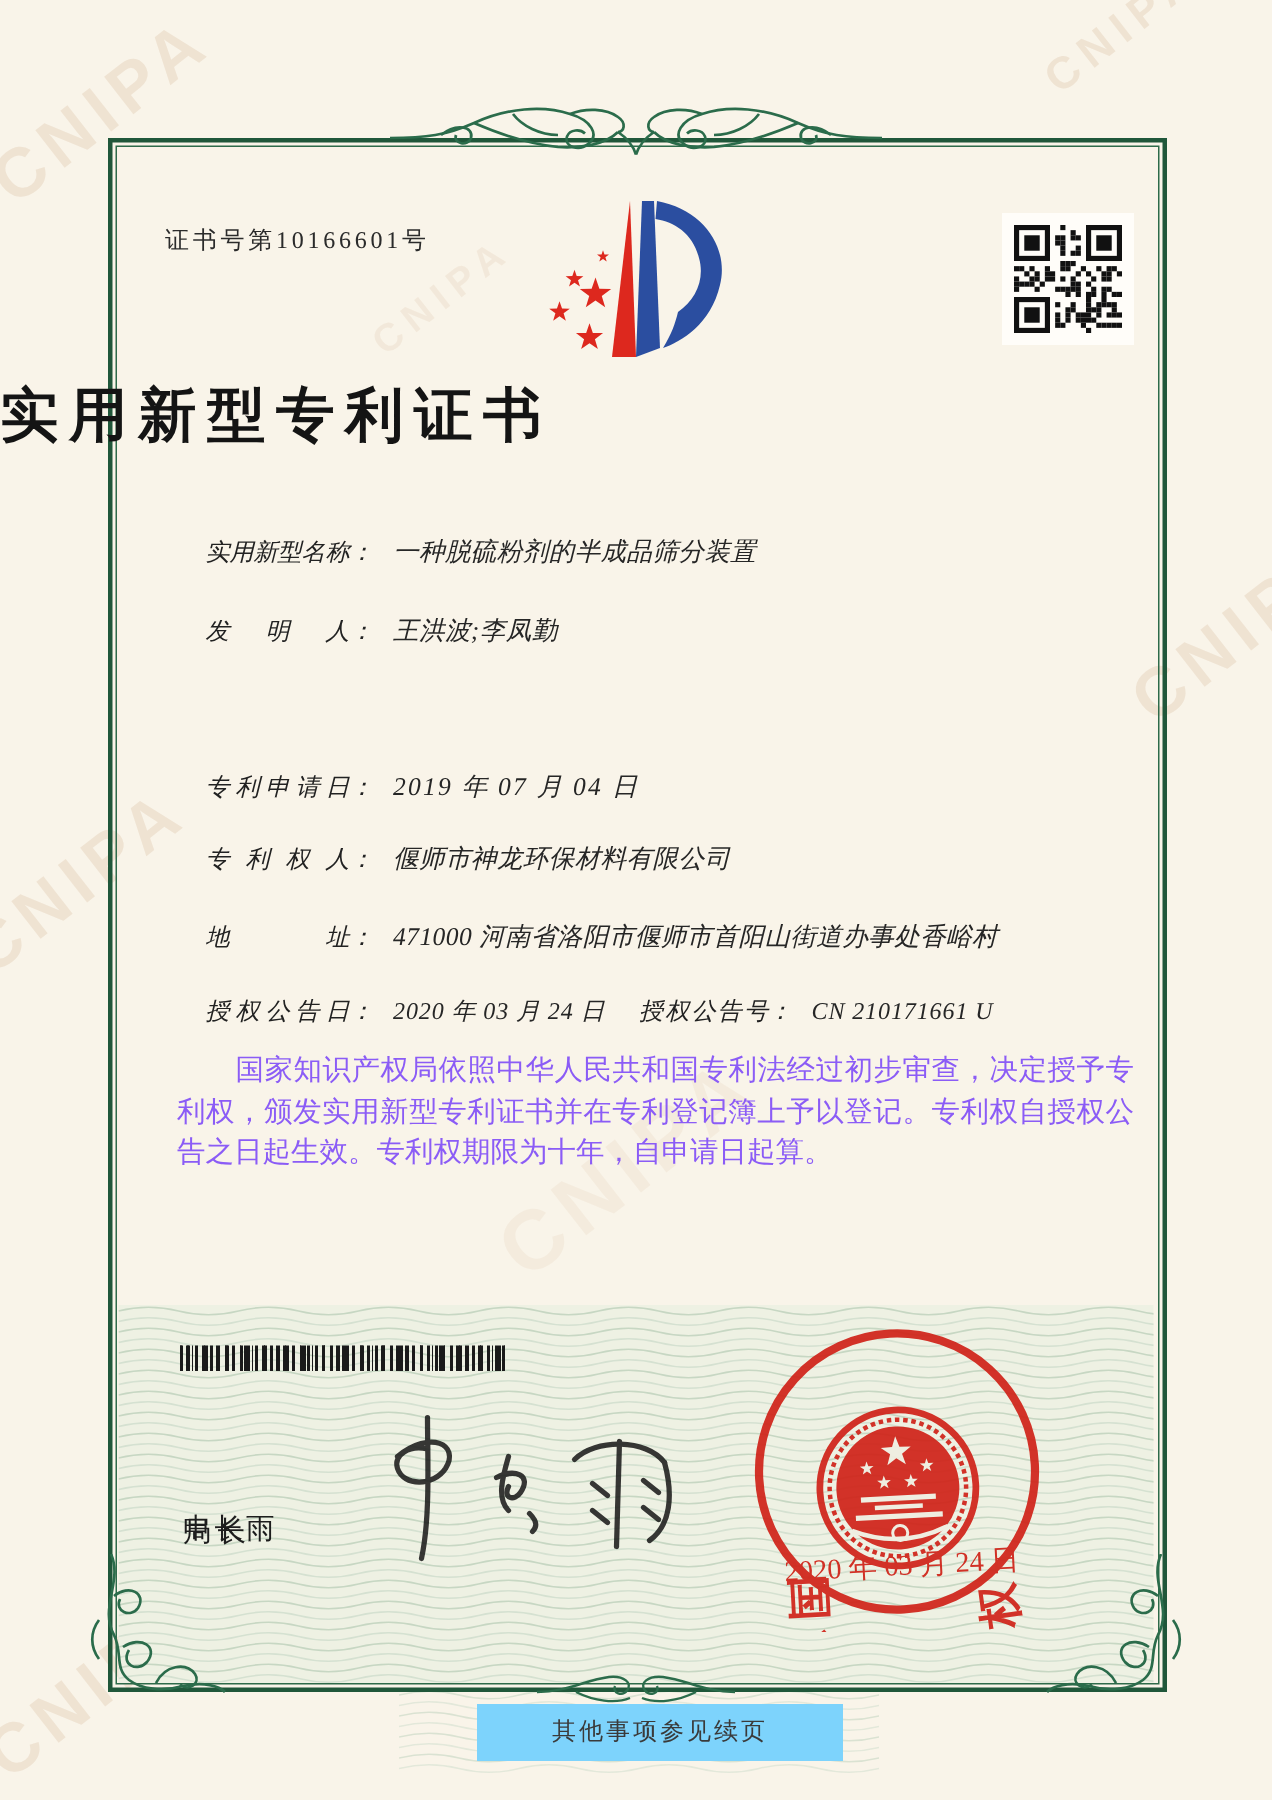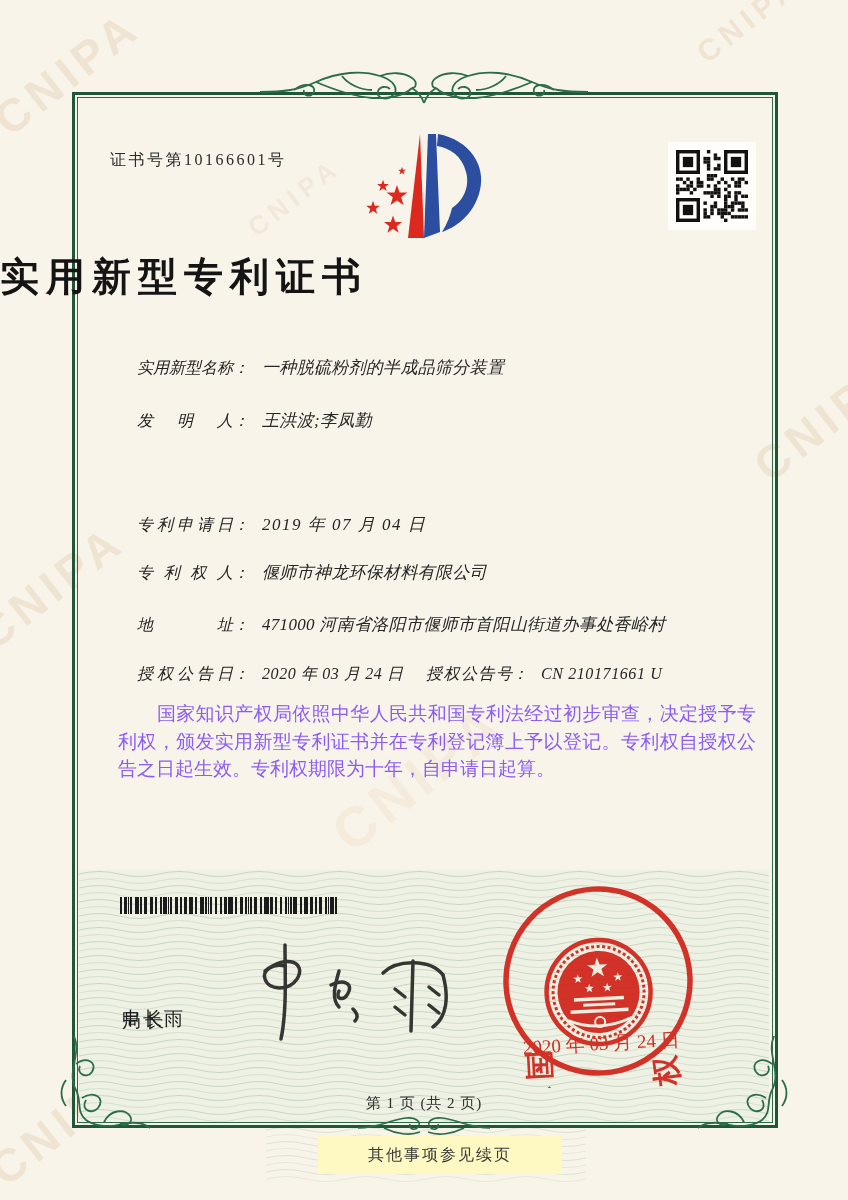--- a/index.html
+++ b/index.html
@@ -52,21 +52,21 @@
       repeating-linear-gradient(90deg,transparent 0 4px,#1a1a1a 4px 6px,transparent 6px 13px);}
 
   .officer-title{position:absolute;left:122px;top:1008px;font-size:19px;letter-spacing:4px;color:#1d1d1d;z-index:4;}
   .officer-name{position:absolute;left:122px;top:1006px;font-size:19px;letter-spacing:2px;color:#1d1d1d;z-index:4;}
   .sig{position:absolute;left:235px;top:933px;z-index:4;}
 
   .seal{position:absolute;left:498px;top:876px;z-index:5;opacity:.93;}
 
   .page-ind{position:absolute;left:0;right:0;top:1094px;text-align:center;font-size:15px;
             letter-spacing:1px;color:#2f2f2f;z-index:4;}
-  .foot-note{position:absolute;left:318px;top:1136px;width:244px;height:38px;background:#fef9c3;
+  .foot-note{position:absolute;left:318px;top:1136px;width:244px;height:38px;background:#7dd3fc;
              text-align:center;line-height:38px;font-size:16px;letter-spacing:2px;color:#3a3a3a;z-index:6;}
 </style>
 </head>
 <body>
 
 <div id="page">
 
   <svg width="0" height="0" style="position:absolute">
     <defs>
       <polygon id="star5" points="0,-10 2.35,-3.24 9.51,-3.09 3.80,1.24 5.88,8.09 0,4 -5.88,8.09 -3.80,1.24 -9.51,-3.09 -2.35,-3.24"></polygon>
@@ -373,16 +373,15 @@
         <rect x="-25" y="5" width="50" height="3.5" fill="#f0eee1"></rect>
         <rect x="-16" y="11" width="32" height="3" fill="#f0eee1"></rect>
         <rect x="-29" y="17" width="58" height="3.5" fill="#f0eee1"></rect>
         <circle cx="0" cy="30" r="5" fill="none" stroke="#f0eee1" stroke-width="2"></circle>
         <path d="M-32 27 Q0 41 32 27" fill="none" stroke="#f0eee1" stroke-width="3"></path>
       </g>
       <text x="100" y="174" text-anchor="middle" font-size="19" fill="#cf2318">2020 年 03 月 24 日</text>
     </g>
   </svg>
 
-  <div class="page-ind">第 1 页 (共 2 页)</div>
   <div class="foot-note">其他事项参见续页</div>
 
 </div>
 
 </body></html>

